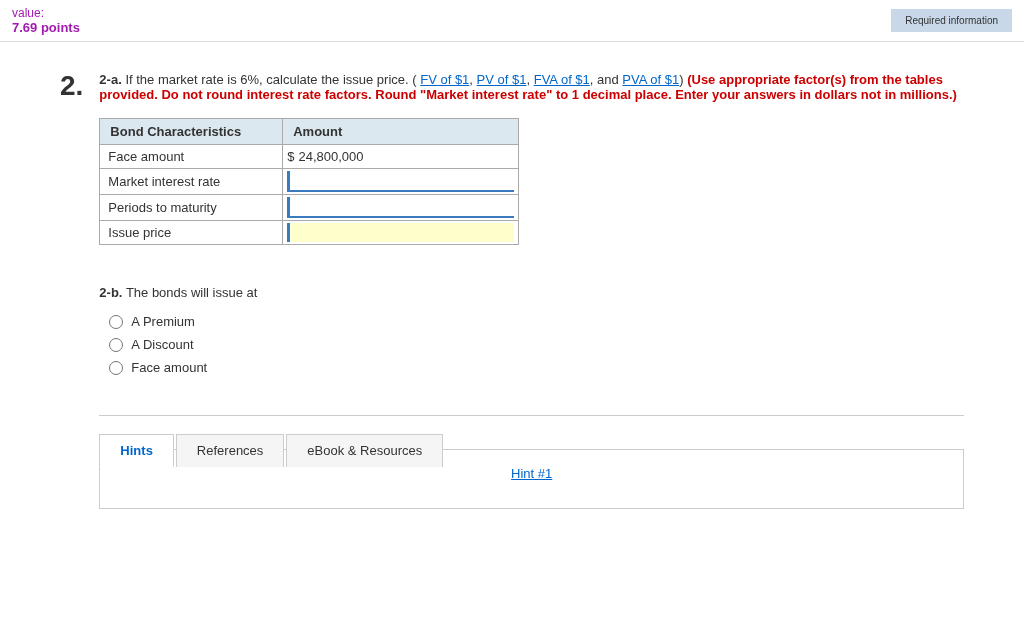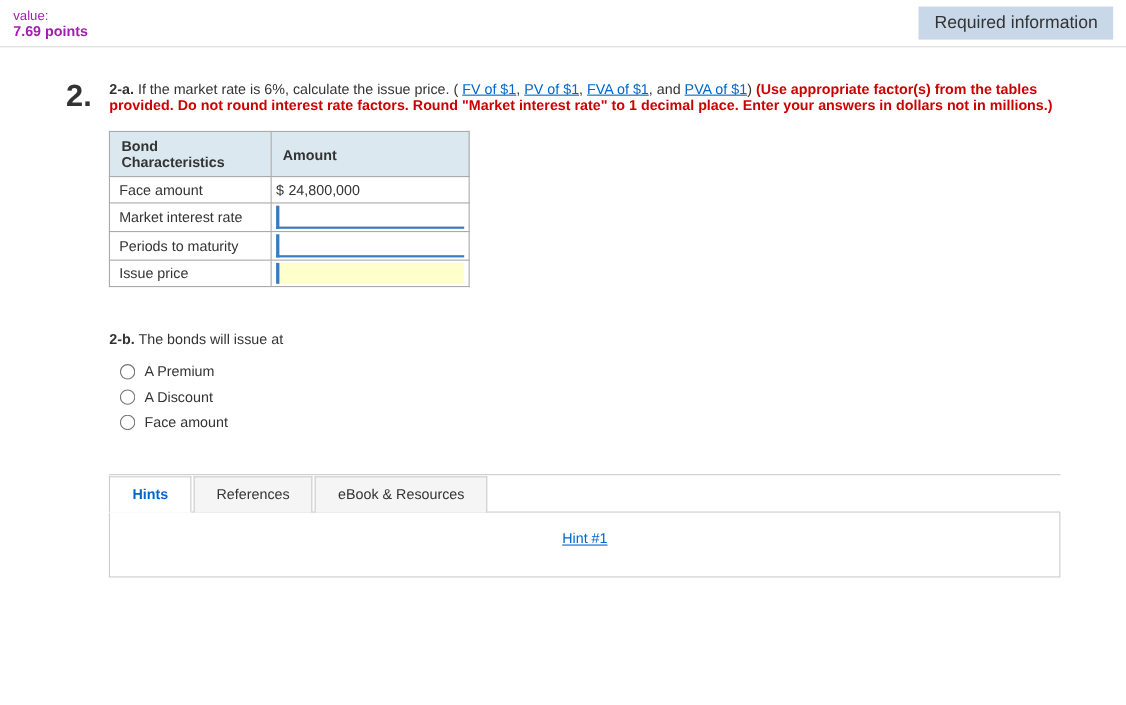--- a/index.html
+++ b/index.html
@@ -11,32 +11,32 @@
       align-items: center;
       padding: 6px 12px;
       border-bottom: 1px solid #ddd;
     }
     .top-bar-left { font-size: 12px; color: #a21caf; }
     .top-bar-left .points { font-size: 13px; font-weight: bold; }
     .required-btn {
       background: #c8d8e8;
       border: none;
       padding: 6px 14px;
-      font-size: 16px;
+      font-size: 10px;
       color: #333;
       cursor: pointer;
     }
 
     .main-content { padding: 30px 60px; }
     .instruction-red { color: #cc0000; font-weight: bold; font-size: 13px; margin-bottom: 16px; }
     .link-blue { color: #0066cc; text-decoration: underline; cursor: pointer; }
 
     table.bond-table {
       border-collapse: collapse;
-      width: 328px;
+      width: 420px;
       margin-bottom: 40px;
     }
     table.bond-table th {
       background: #dce8f0;
       border: 1px solid #aaa;
       padding: 5px 10px;
       text-align: left;
       font-size: 13px;
       font-weight: bold;
     }
@@ -88,21 +88,21 @@
     .tab {
       padding: 8px 20px;
       font-size: 13px;
       cursor: pointer;
       border: 1px solid #ccc;
       border-bottom: none;
       background: #f5f5f5;
       color: #333;
       margin-right: 2px;
       position: relative;
-      top: 1px;
+      top: 18px;
     }
     .tab.active {
       background: #fff;
       border-bottom: 1px solid #fff;
       font-weight: bold;
       color: #0066cc;
     }
     .tab-content {
       border: 1px solid #ccc;
       padding: 16px 20px;

